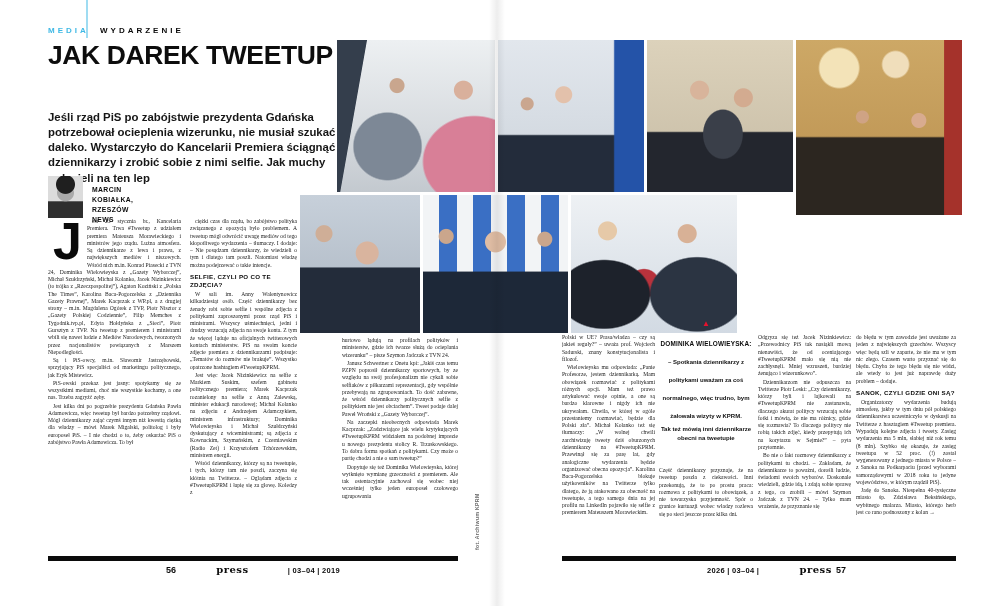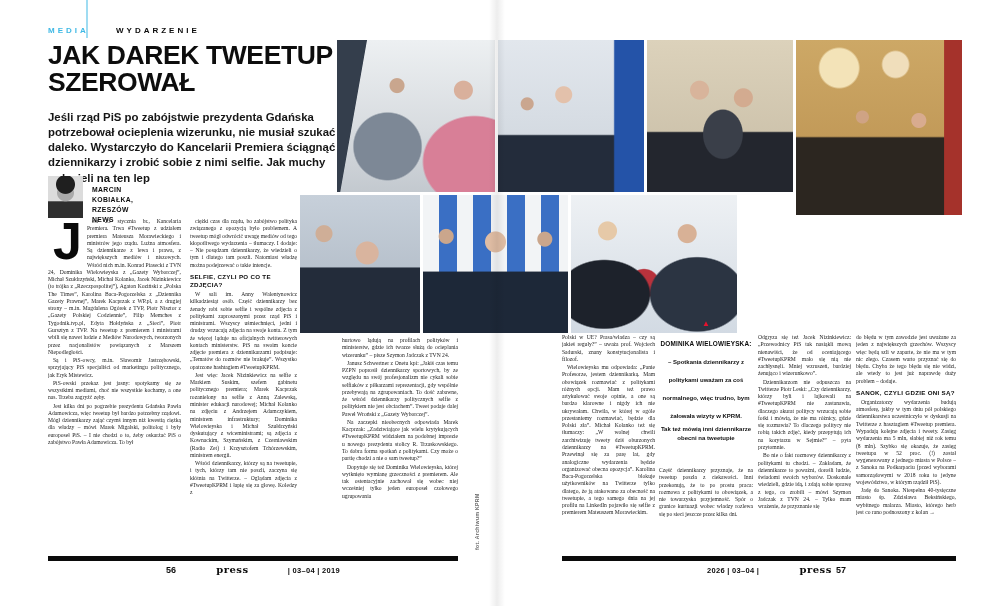--- a/index.html
+++ b/index.html
@@ -4,21 +4,21 @@
 <style>
   html,body{margin:0;padding:0;}
   body{
     width:992px;height:606px;position:relative;background:#ffffff;
     font-family:"Liberation Sans",sans-serif;color:#1c1c1c;overflow:hidden;
   }
   
   .kicker{position:absolute;top:26px;font-size:8px;font-weight:800;letter-spacing:3px;}
   .kicker-media{left:48px;color:#3fb9e5;}
   .kicker-rule{position:absolute;left:86px;top:0;width:2px;height:38px;background:#9fdcf2;}
-  .kicker-event{left:116px;color:#0b0b0b;}
+  .kicker-event{left:100px;color:#0b0b0b;}
   
   .headline{position:absolute;left:48px;top:42px;width:310px;
     font-size:26.5px;line-height:1.03;font-weight:800;letter-spacing:-0.4px;color:#0d0d0d;}
   .lead{position:absolute;left:48px;top:110px;width:296px;
     font-size:11.4px;line-height:1.33;font-weight:600;color:#161616;}
   
   .byline{position:absolute;left:48px;top:176px;height:42px;}
   .byline-photo{position:absolute;left:0;top:0;width:35px;height:42px;
     background:
       radial-gradient(circle at 50% 20%, #1f1f1f 0 9px, rgba(0,0,0,0) 10px),
@@ -115,21 +115,20 @@
 </style>
 </head>
 <body>
 
 <div class="kicker kicker-media">MEDIA</div>
 <div class="kicker-rule"></div>
 <div class="kicker kicker-event">WYDARZENIE</div>
 
 <div class="headline">
   <div>JAK DAREK TWEETUP</div>
-  <div>SZEROWAŁ</div>
 </div>
 <div class="lead">Jeśli rząd PiS po zabójstwie prezydenta Gdańska potrzebował ocieplenia wizerunku, nie musiał szukać daleko. Wystarczyło do Kancelarii Premiera ściągnąć dziennikarzy i zrobić sobie z nimi selfie. Jak muchy polecieli na ten lep</div>
 
 <div class="byline">
   <div class="byline-photo"></div>
   <div class="byline-text">
     <div>MARCIN KOBIAŁKA,</div>
     <div>RZESZÓW NEWS</div>
   </div>
 </div>

